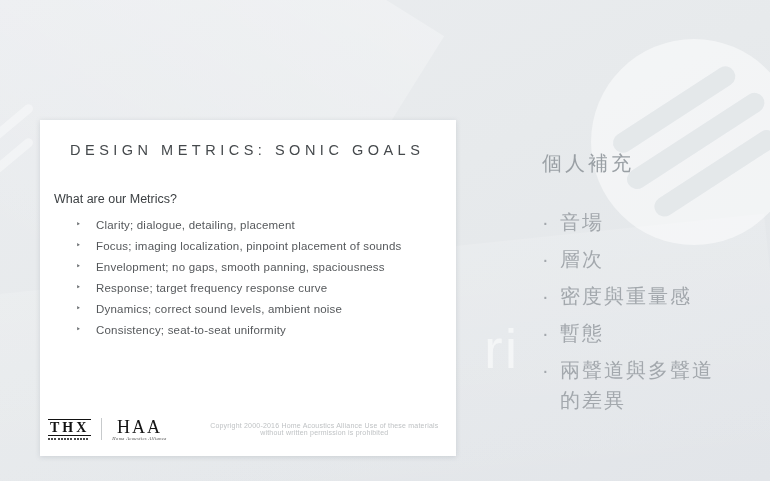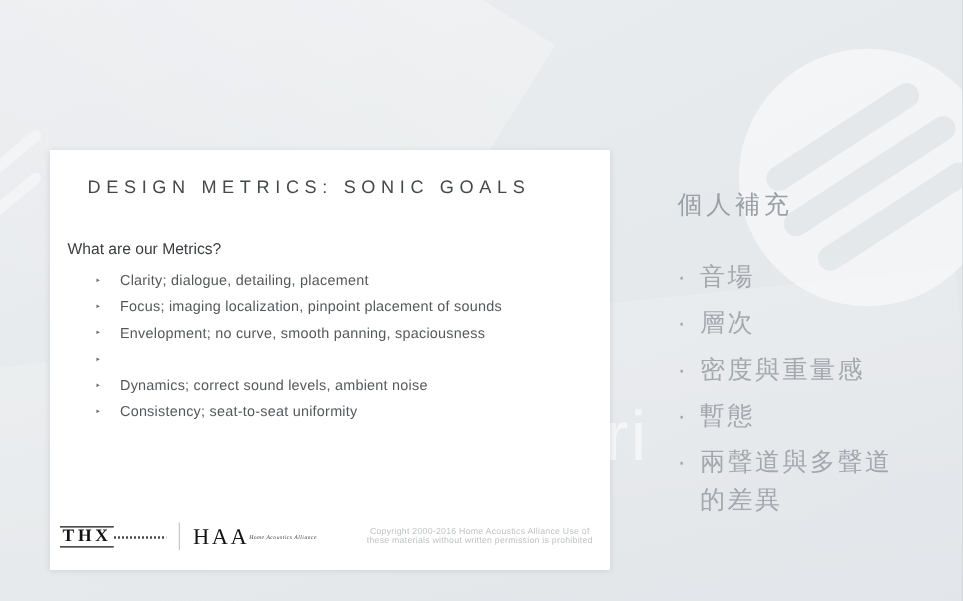--- a/index.html
+++ b/index.html
@@ -41,21 +41,21 @@
   
   .slide-title {
     position: absolute; left: 37px; top: 56px;
     font-size: 31px; font-weight: 700; letter-spacing: 1px;
     color: #4e5458;
   }
 
   
   .card {
     position: absolute; left: 40px; top: 120px;
-    width: 448px; height: 336px;
+    width: 416px; height: 336px;
     background: #ffffff;
     box-shadow: 0 1px 5px rgba(110,120,130,0.22);
   }
   .card-heading {
     position: absolute; left: 30px; top: 22px;
     font-size: 14.5px; font-weight: 300; letter-spacing: 4.5px;
     color: #45494c;
   }
   .card-question {
     position: absolute; left: 14px; top: 72px;
@@ -73,33 +73,33 @@
   }
   .metric-text {
     font-size: 11.5px; font-weight: 300; color: #55585b; letter-spacing: 0.2px;
   }
 
   
   .card-footer {
     position: absolute; left: 8px; right: 10px; bottom: 12px; height: 30px;
     display: flex; align-items: center;
   }
-  .thx-logo { display: flex; flex-direction: row; align-items: center; }
+  .thx-logo { display: flex; flex-direction: column; align-items: flex-start; }
   .thx-wordmark {
     font-family: "Liberation Serif", "DejaVu Serif", serif;
     font-size: 14px; font-weight: 700; letter-spacing: 3px; color: #121212;
     border-top: 1.5px solid #121212; border-bottom: 1.5px solid #121212;
     line-height: 15px; padding: 0 2px;
   }
   .thx-microtext {
     margin-top: 2px; width: 42px; height: 2px;
     background: repeating-linear-gradient(90deg, #4a4a4a 0 2px, transparent 2px 3.2px);
   }
   .logo-divider { width: 1px; height: 22px; background: #c7cacc; margin: 0 10px; }
-  .haa-logo { display: flex; align-items: center; }
+  .haa-logo { display: flex; flex-direction: column; align-items: center; }
   .haa-wordmark {
     font-family: "Liberation Serif", "DejaVu Serif", serif;
     font-size: 18px; font-weight: 400; letter-spacing: 2px; color: #141414; line-height: 18px;
   }
   .haa-subtext {
     font-family: "Liberation Serif", "DejaVu Serif", serif; font-style: italic;
     font-size: 4.5px; color: #3a3a3a; letter-spacing: 0.4px; white-space: nowrap;
   }
   .copyright {
     flex: 1; text-align: center; padding-left: 36px;
@@ -152,24 +152,25 @@
       <li>
         <span class="metric-marker">‣</span>
         <span class="metric-text">Clarity; dialogue, detailing, placement</span>
       </li>
       <li>
         <span class="metric-marker">‣</span>
         <span class="metric-text">Focus; imaging localization, pinpoint placement of sounds</span>
       </li>
       <li>
         <span class="metric-marker">‣</span>
-        <span class="metric-text">Envelopment; no curve, smooth panning, spaciousness</span>
-      </li>
-      <li>
-        <span class="metric-marker">‣</span>
+        <span class="metric-text">Envelopment; no gaps, smooth panning, spaciousness</span>
+      </li>
+      <li>
+        <span class="metric-marker">‣</span>
+        <span class="metric-text">Response; target frequency response curve</span>
       </li>
       <li>
         <span class="metric-marker">‣</span>
         <span class="metric-text">Dynamics; correct sound levels, ambient noise</span>
       </li>
       <li>
         <span class="metric-marker">‣</span>
         <span class="metric-text">Consistency; seat-to-seat uniformity</span>
       </li>
     </ul>

